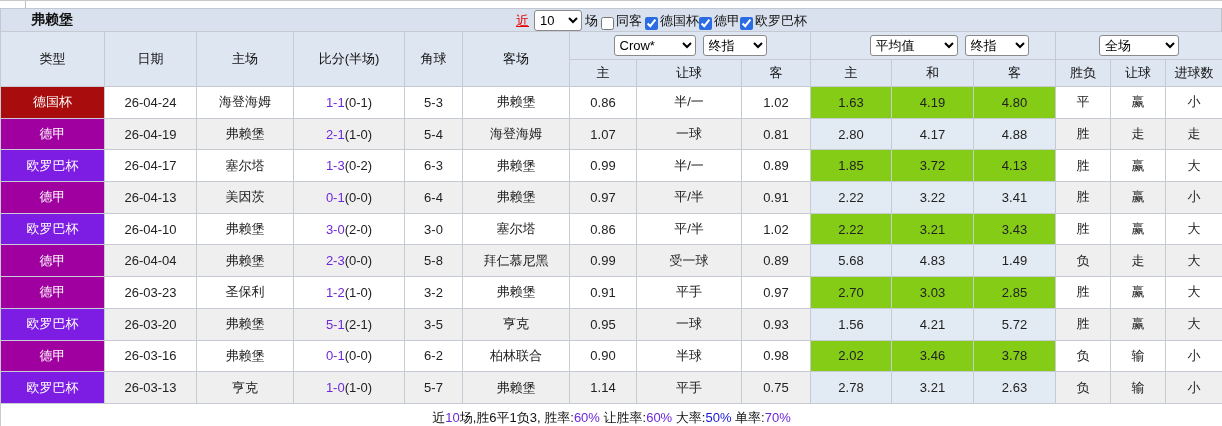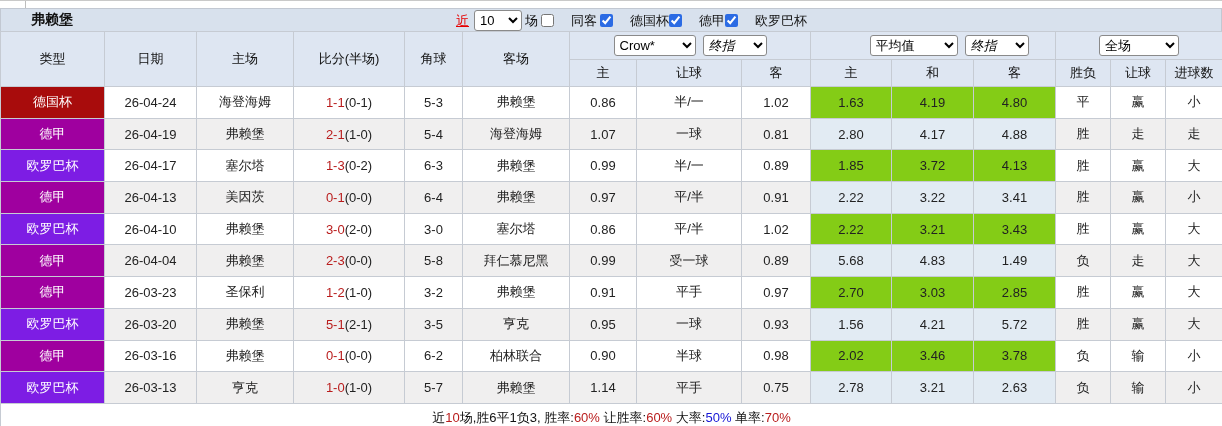--- a/index.html
+++ b/index.html
@@ -6,46 +6,46 @@
   body { font-family:"Liberation Sans", sans-serif; }
   .stage { position:relative; width:1222px; height:426px; background:#fff; overflow:hidden; font-size:13px; color:#111; }
 
   .topstrip { height:8px; border-top:1px solid #c9c9c9; position:relative; box-sizing:border-box; }
   .topstrip .vline { position:absolute; left:25px; top:0; width:1px; height:8px; background:#bdbdbd; }
 
   .titlebar { height:23px; background:#D8E1ED; border:1px solid #C2C8D2; border-bottom:none; box-sizing:border-box; display:flex; align-items:center; position:relative; }
   .title { font-weight:bold; font-size:14px; margin-left:30px; color:#111; }
   .controls { position:absolute; right:414px; top:0; height:23px; display:flex; align-items:center; gap:3px; white-space:nowrap; }
   .controls .near { color:#E60000; text-decoration:underline; cursor:pointer; margin-right:2px; }
-  .chk { display:inline-flex; align-items:center; gap:16px; }
+  .chk { display:inline-flex; align-items:flex-end; gap:1px; }
   .chk input { width:13px; height:13px; margin:0 1px 0 0; accent-color:#2B6BE4; }
   .filters { display:inline-flex; align-items:center; }
 
   .sel { font-family:inherit; font-size:13px; height:21px; background:#fff; border:1px solid #8A8A8A; border-radius:3px; padding:0 1px; }
   .sel-count { width:48px; }
   .sel-crow { width:82px; }
-  .sel-stage { width:64px;font-style:italic; }
+  .sel-stage { width:64px; }
   .sel-avg { width:88px;margin-left:32px; }
   .sel-scope { width:80px; }
 
   table.match-table { width:1222px; border-collapse:collapse; table-layout:fixed; font-size:13px; }
   .match-table th, .match-table td { border:1px solid #C6CBD3; text-align:center; vertical-align:middle; padding:0; overflow:hidden; white-space:nowrap; }
   .match-table thead th { background:#DEE6F2; font-weight:normal; color:#111; }
   .match-table thead tr.selrow th { height:27px; }
   .match-table thead tr.subrow th { height:26px; }
   .selcell { background:#DEE6F2; }
   .selwrap { display:flex; justify-content:center; align-items:center; gap:7px; }
 
   .match-table tbody td { height:30.7px; color:#222; background:#fff; }
   .match-table tbody tr:nth-child(even) td { background:#F0EFEF; }
   .match-table tbody td.avg { background:#84cc16; }
   .match-table tbody tr:nth-child(even) td.avg { background:#E2EBF3; }
   .match-table tbody td.type-cell { color:#fff; }
 
-  .c-red { color:#b91c1c; }
+  .c-red { color:#6d28d9; }
   .c-green { color:#008000; }
   .c-blue { color:#1515D6; }
   .c-black { color:#111; }
 
   .match-table tfoot td { height:29px; background:#fff; text-align:center; }
 </style>
 </head>
 <body>
 
 <div class="stage">

